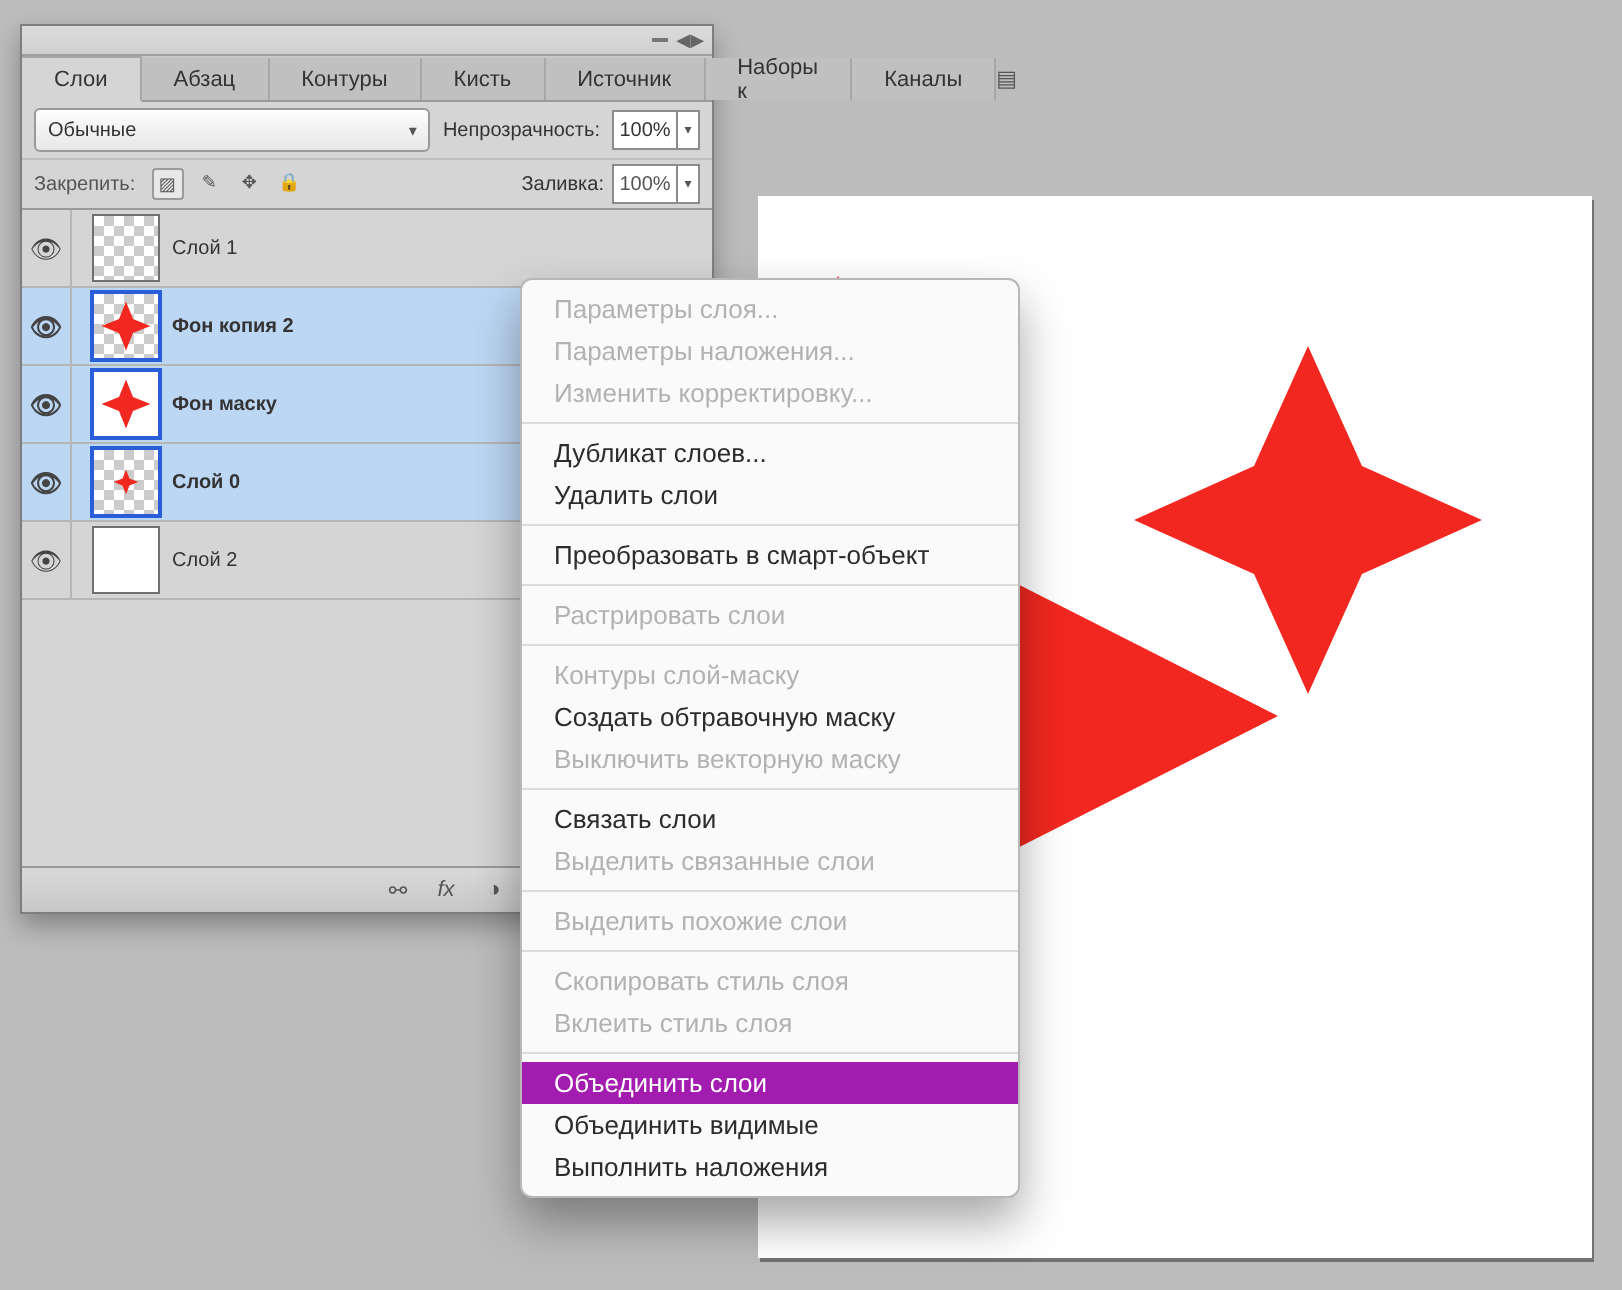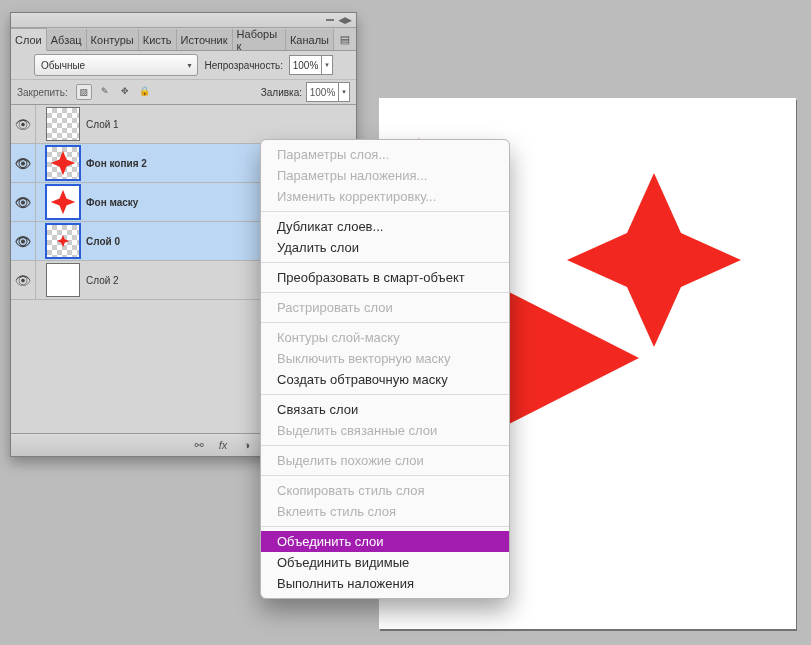--- a/index.html
+++ b/index.html
@@ -46,21 +46,21 @@
 
   .tab-row {
     display: flex;
     height: 22px;
     background: #c8c8c8;
     border-bottom: 1px solid #9a9a9a;
     align-items: flex-end;
   }
   .tab {
     height: 21px;
-    padding: 0 4px;
+    padding: 0 16px;
     display:flex;align-items:center;
     font-size: 11px;
     color: #333;
     border-right: 1px solid #a7a7a7;
     background: #c0c0c0;
     cursor: default;
   }
   .tab.active {
     background: #d5d5d5;
     border-top:1px solid #a7a7a7;
@@ -71,21 +71,21 @@
     margin-left:auto;
     width:24px; height:22px;
     display:flex;align-items:center;justify-content:center;
     font-size:11px; color:#555;
   }
 
   .opt-row {
     display:flex;
     align-items:center;
     height:28px;
-    padding: 0 23px;
+    padding: 0 6px;
     gap:6px;
   }
   .dropdown {
     flex:1;
     height:20px;
     background: linear-gradient(#fdfdfd,#e7e7e7);
     border:1px solid #999;
     border-radius:3px;
     display:flex;
     align-items:center;
@@ -379,22 +379,22 @@
     <div class="ctx-item disabled">Изменить корректировку...</div>
     <div class="ctx-sep"></div>
     <div class="ctx-item">Дубликат слоев...</div>
     <div class="ctx-item">Удалить слои</div>
     <div class="ctx-sep"></div>
     <div class="ctx-item">Преобразовать в смарт-объект</div>
     <div class="ctx-sep"></div>
     <div class="ctx-item disabled">Растрировать слои</div>
     <div class="ctx-sep"></div>
     <div class="ctx-item disabled">Контуры слой-маску</div>
+    <div class="ctx-item">Создать обтравочную маску</div>
     <div class="ctx-item disabled">Выключить векторную маску</div>
-    <div class="ctx-item">Создать обтравочную маску</div>
     <div class="ctx-sep"></div>
     <div class="ctx-item">Связать слои</div>
     <div class="ctx-item disabled">Выделить связанные слои</div>
     <div class="ctx-sep"></div>
     <div class="ctx-item disabled">Выделить похожие слои</div>
     <div class="ctx-sep"></div>
     <div class="ctx-item disabled">Скопировать стиль слоя</div>
     <div class="ctx-item disabled">Вклеить стиль слоя</div>
     <div class="ctx-sep"></div>
     <div class="ctx-item highlight">Объединить слои</div>

